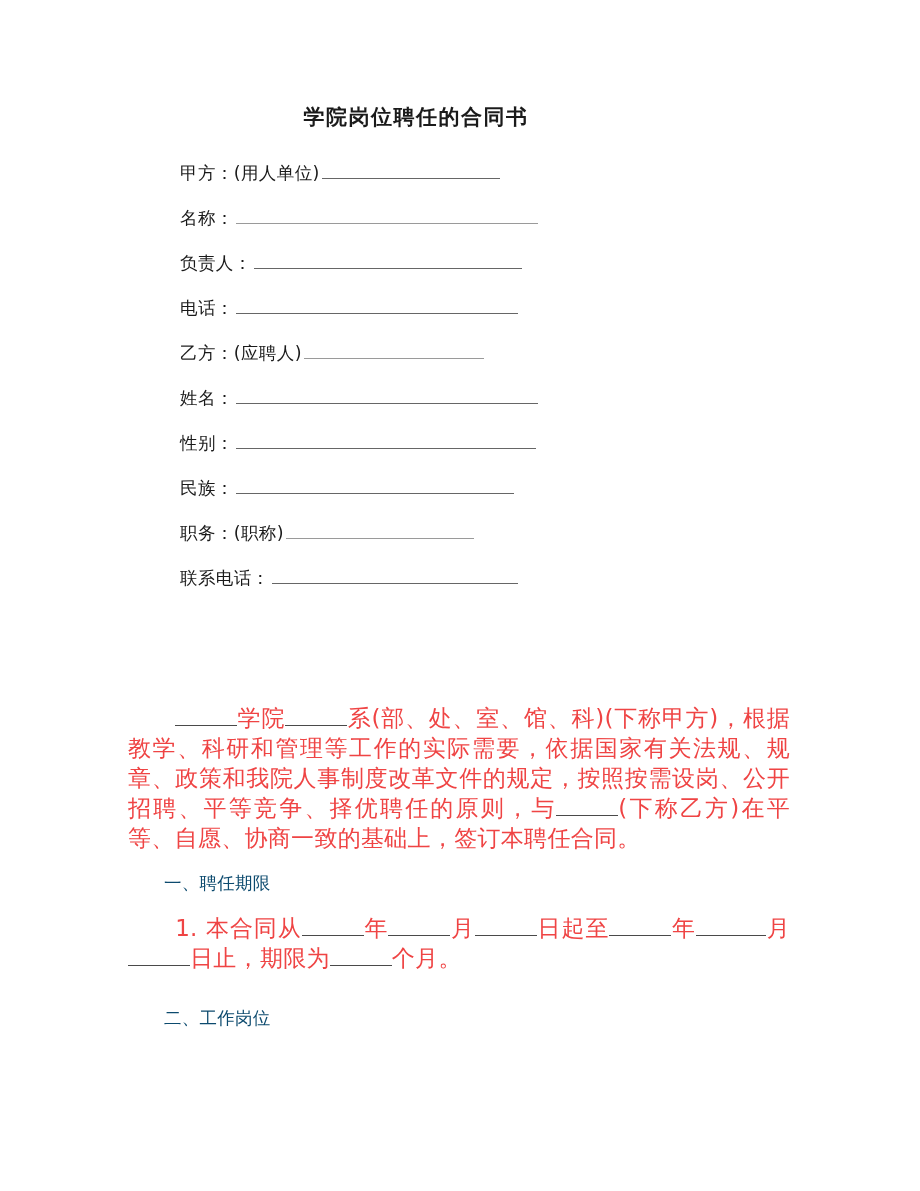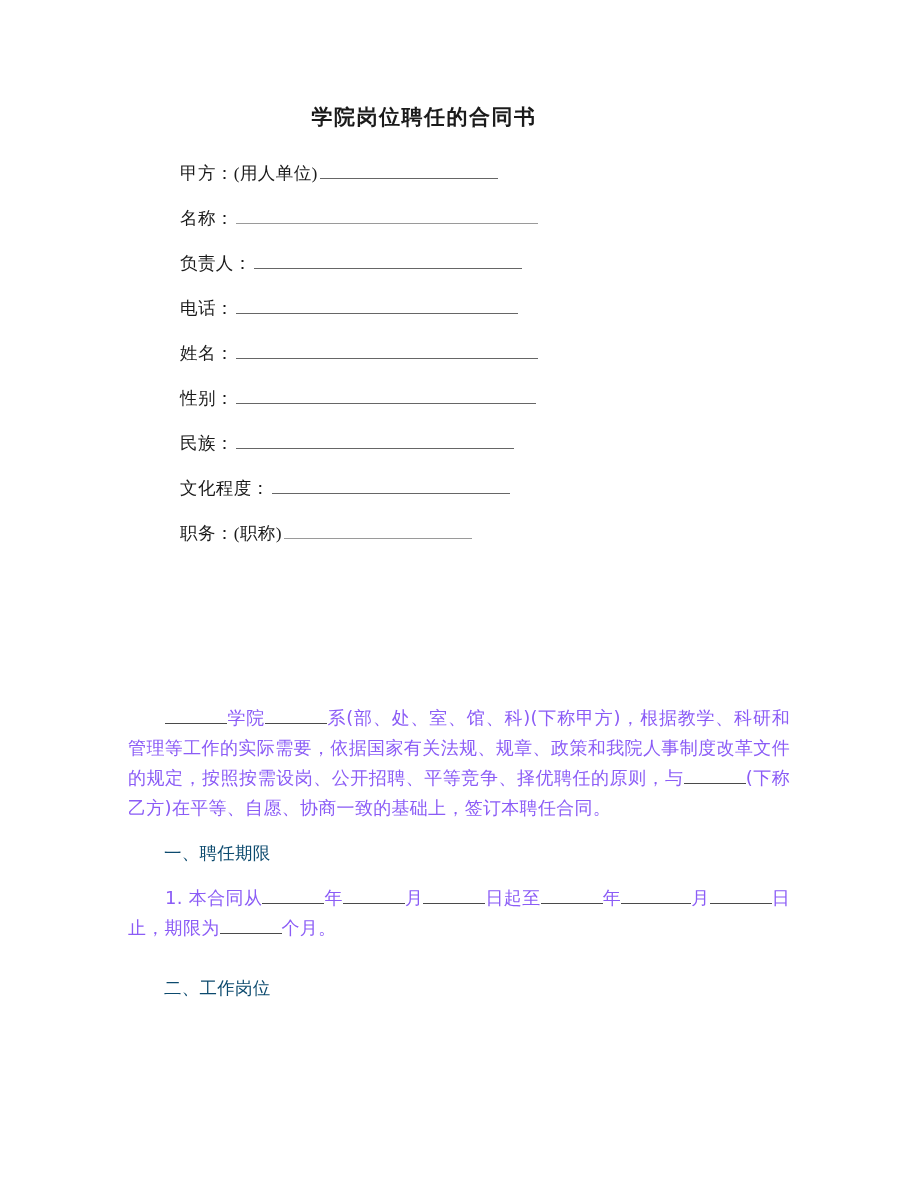--- a/index.html
+++ b/index.html
@@ -20,37 +20,36 @@
     width: 920px;
     height: 1191px;
     background: #ffffff;
     box-sizing: border-box;
   }
 
   
   .doc-title {
     position: absolute;
     top: 103px;
-    left: 12px;
+    left: 4px;
     width: 824px;
     text-align: center;
     font-size: 21px;
     font-weight: bold;
     letter-spacing: 1.5px;
     color: #1a1a1a;
     font-family: "DejaVu Sans", "Liberation Sans", sans-serif;
   }
 
   
   .fields {
     position: absolute;
     top: 158px;
     left: 180px;
     width: 620px;
-    font-family: Liberation Serif, serif;
   }
   .field-row {
     height: 45px;
     line-height: 30px;
     font-size: 17.5px;
     white-space: nowrap;
     letter-spacing: 0.4px;
     color: #1a1a1a;
   }
   .field-label {
@@ -68,26 +67,26 @@
   .rule.mid   { border-bottom-color: #666666; }
 
   
   .body-block {
     position: absolute;
     top: 703px;
     left: 128px;
     width: 662px;
   }
   .para {
-    font-size: 18px;
+    font-size: 23px;
     line-height: 30px;
     text-align: justify;
     text-justify: inter-character;
     letter-spacing: 0.3px;
-    color: #8b5cf6;
+    color: #ef4444;
     word-break: break-all;
   }
   .para.indent { text-indent: 2.05em; }
   .spacer-sm { height: 15px; }
   .heading-line {
     font-size: 17.5px;
     line-height: 30px;
     text-indent: 2.05em;
     letter-spacing: 0.3px;
     color: #0c4a6e;
@@ -106,25 +105,26 @@
 
 <div class="page">
 
   <div class="doc-title">学院岗位聘任的合同书</div>
 
   <div class="fields">
       <div class="field-row"><span class="field-label">甲方：(用人单位)</span><span class="rule mid" style="width: 178px;"></span></div>
       <div class="field-row"><span class="field-label">名称：</span><span class="rule light" style="width: 302px;"></span></div>
       <div class="field-row"><span class="field-label">负责人：</span><span class="rule mid" style="width: 268px;"></span></div>
       <div class="field-row"><span class="field-label">电话：</span><span class="rule mid" style="width: 282px;"></span></div>
+      <div class="field-row"><span class="field-label">乙方：(应聘人)</span><span class="rule light" style="width: 180px;"></span></div>
       <div class="field-row"><span class="field-label">姓名：</span><span class="rule mid" style="width: 302px;"></span></div>
       <div class="field-row"><span class="field-label">性别：</span><span class="rule mid" style="width: 300px;"></span></div>
       <div class="field-row"><span class="field-label">民族：</span><span class="rule mid" style="width: 278px;"></span></div>
-      <div class="field-row"><span class="field-label">文化程度：</span><span class="rule mid" style="width: 238px;"></span></div>
       <div class="field-row"><span class="field-label">职务：(职称)</span><span class="rule light" style="width: 188px;"></span></div>
+      <div class="field-row"><span class="field-label">联系电话：</span><span class="rule mid" style="width: 246px;"></span></div>
     </div>
 
   <div class="body-block">
       <div class="para indent"><span class="blank w-md"></span><span>学院</span><span class="blank w-md"></span><span>系(部、处、室、馆、科)(下称甲方)，根据教学、科研和管理等工作的实际需要，依据国家有关法规、规章、政策和我院人事制度改革文件的规定，按照按需设岗、公开招聘、平等竞争、择优聘任的原则，与</span><span class="blank w-md"></span><span>(下称乙方)在平等、自愿、协商一致的基础上，签订本聘任合同。</span></div>
       <div class="spacer-sm"></div>
       <div class="heading-line">一、聘任期限</div>
       <div class="spacer-sm"></div>
       <div class="para indent"><span>1. 本合同从</span><span class="blank w-md"></span><span>年</span><span class="blank w-md"></span><span>月</span><span class="blank w-md"></span><span>日起至</span><span class="blank w-md"></span><span>年</span><span class="blank w-lg"></span><span>月</span><span class="blank w-md"></span><span>日止，期限为</span><span class="blank w-md"></span><span>个月。</span></div>
       <div class="spacer-sm"></div>
       <div class="spacer-sm"></div>

